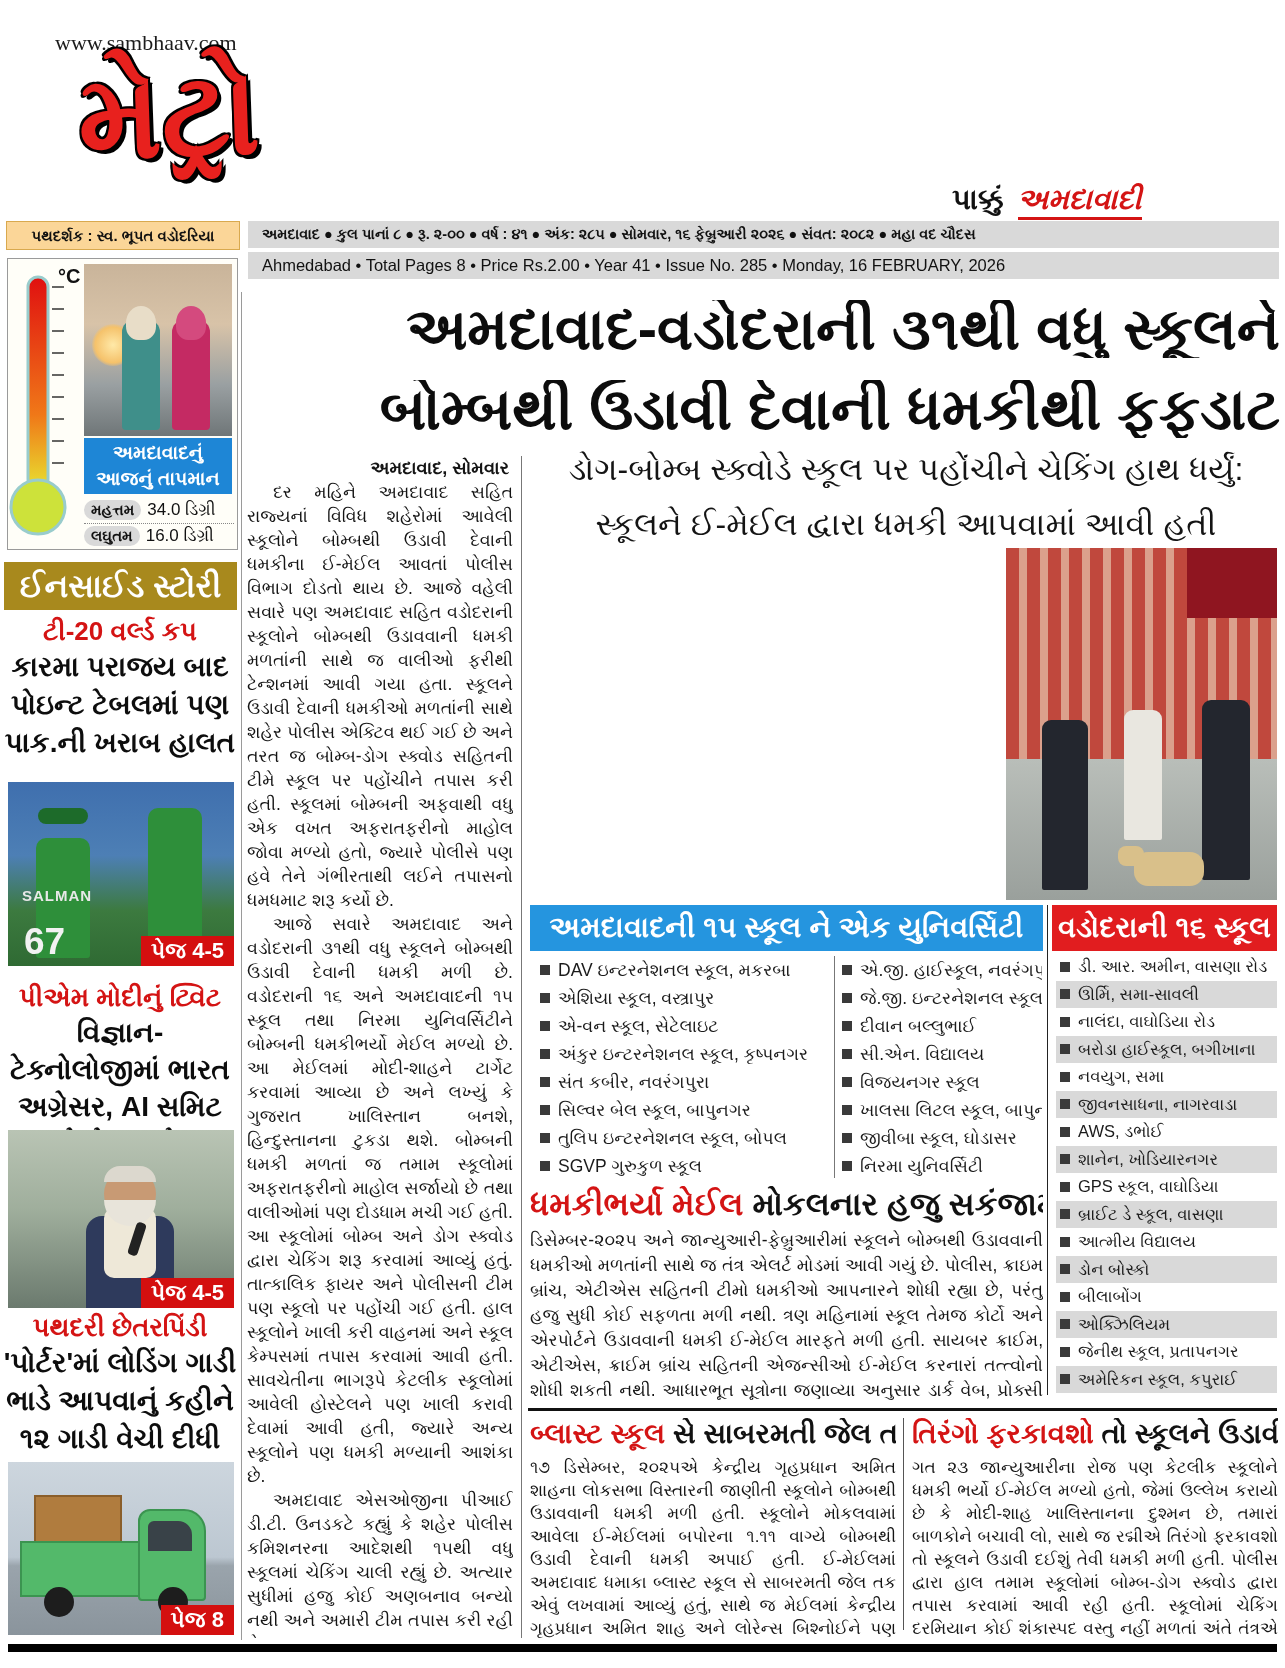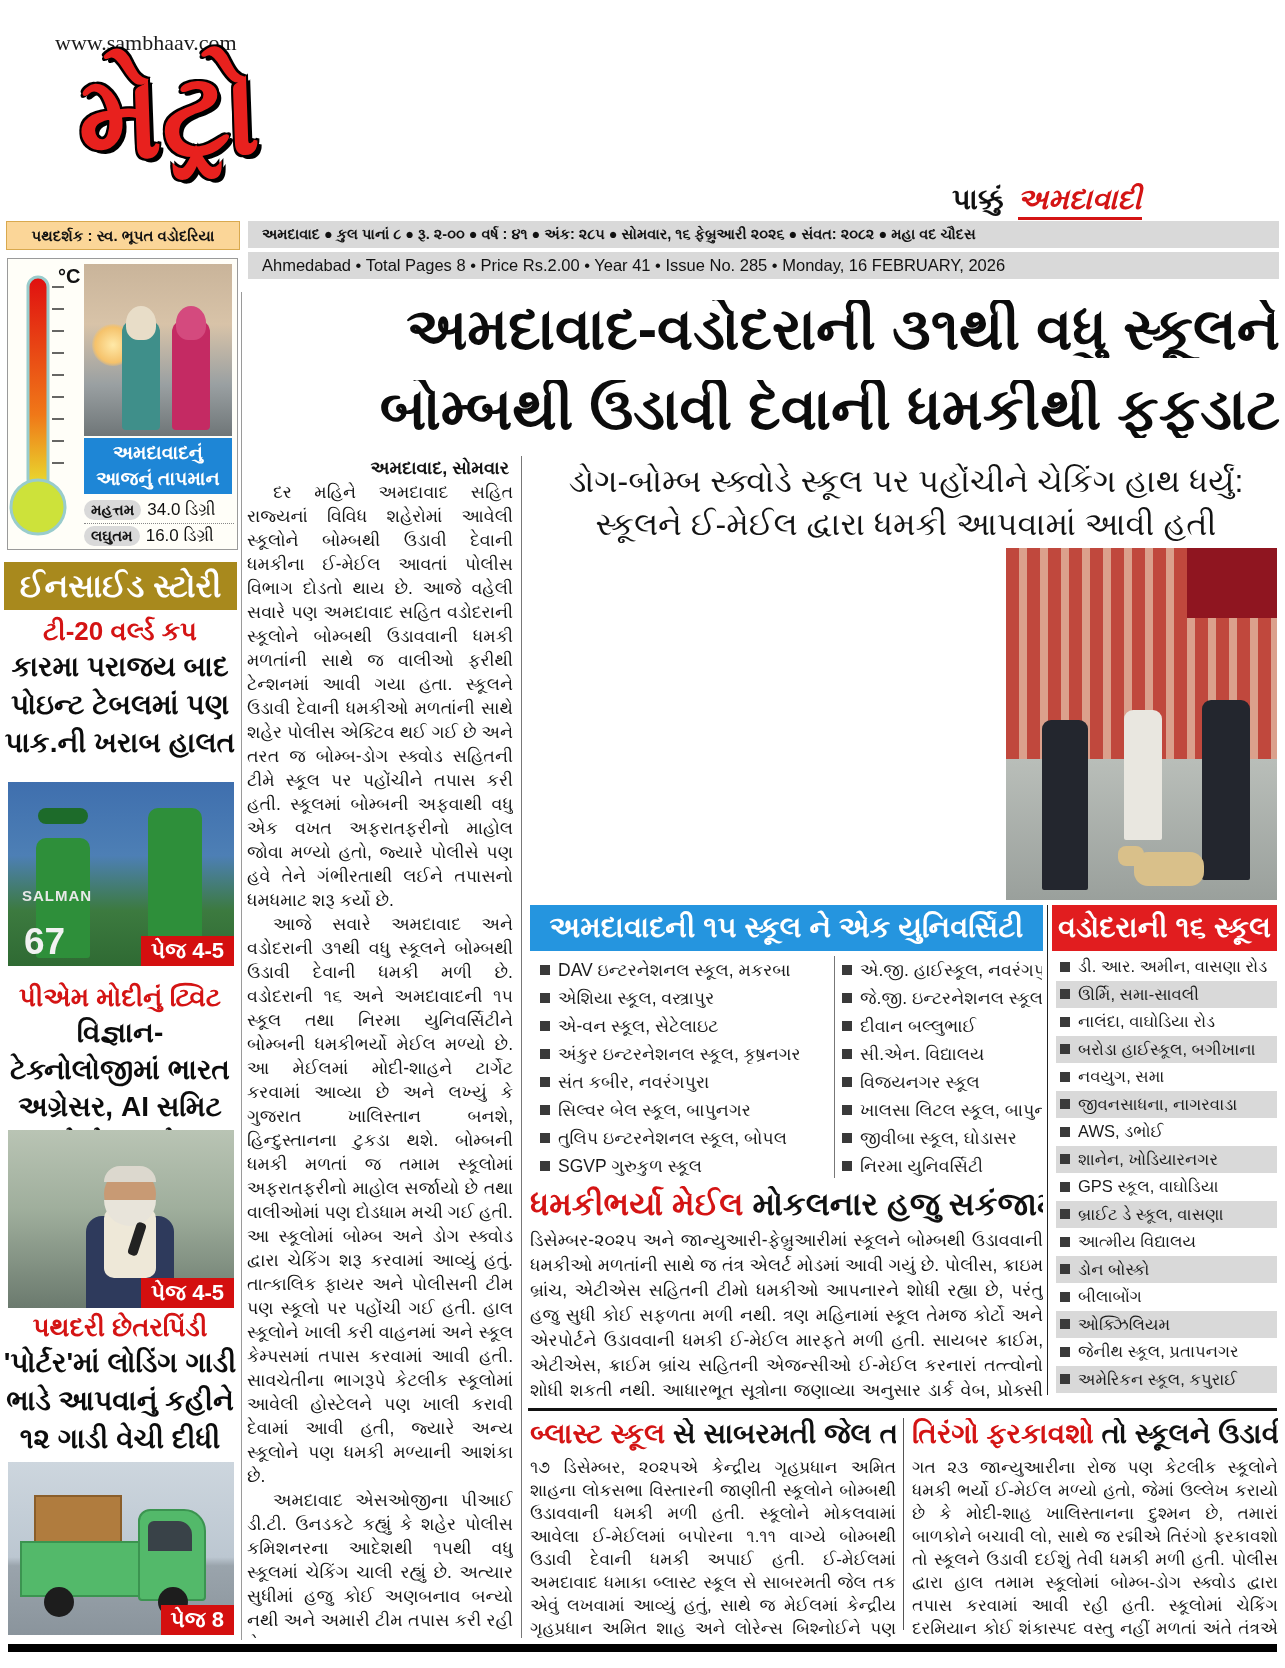--- a/index.html
+++ b/index.html
@@ -71,21 +71,21 @@
   .tk-cab{position:absolute;left:130px;bottom:34px;width:64px;height:88px;background:#53b96a;border:2px solid #3b9450;border-radius:12px 22px 4px 4px;}
   .tk-glass{position:absolute;left:140px;bottom:84px;width:44px;height:30px;background:#394248;border-radius:6px 14px 0 0;}
   .tk-wheel{position:absolute;bottom:18px;width:30px;height:30px;background:#1d1d1d;border-radius:50%;}
   
   .lead-h{position:absolute;left:250px;width:1030px;text-align:right;font-weight:bold;color:#0c0c0c;
           font-size:58px;line-height:1;white-space:nowrap;overflow:hidden;}
   .lead-h1{top:300px;}
   .lead-h2{top:380px;}
   .lead-sub{position:absolute;left:532px;width:748px;text-align:center;font-size:32px;line-height:43px;
             color:#141414;font-weight:500;white-space:nowrap;overflow:hidden;}
-  .lead-sub1{top:460px;}
+  .lead-sub1{top:448px;}
   .lead-sub2{top:503px;}
   .lead-col{position:absolute;left:247px;top:456px;width:266px;height:1182px;overflow:hidden;
             font-size:17.5px;line-height:24px;text-align:justify;color:#141414;}
   .lead-col p{margin:0;text-indent:26px;}
   .dateline{font-weight:bold;text-align:right;padding-right:4px;font-size:18px;}
   .v-rule-main{position:absolute;left:521px;top:456px;width:1px;height:1182px;background:#777;}
   
   .photo-main{position:absolute;left:530px;top:548px;width:472px;height:352px;overflow:hidden;
               background:linear-gradient(180deg,#9fb86e 0%,#b5c98a 45%,#cdc6ae 58%,#d9d3c2 100%);}
   .pm-tree{position:absolute;border-radius:50%;background:#6f9a4a;opacity:.85;}
@@ -270,21 +270,21 @@
     <li>
         <span class="sq"></span>
         <span>એશિયા સ્કૂલ, વસ્ત્રાપુર</span>
       </li>
     <li>
         <span class="sq"></span>
         <span>એ-વન સ્કૂલ, સેટેલાઇટ</span>
       </li>
     <li>
         <span class="sq"></span>
-        <span>અંકુર ઇન્ટરનેશનલ સ્કૂલ, કૃષ્રનગર</span>
+        <span>અંકુર ઇન્ટરનેશનલ સ્કૂલ, કૃષ્પનગર</span>
       </li>
     <li>
         <span class="sq"></span>
         <span>સંત કબીર, નવરંગપુરા</span>
       </li>
     <li>
         <span class="sq"></span>
         <span>સિલ્વર બેલ સ્કૂલ, બાપુનગર</span>
       </li>
     <li>

